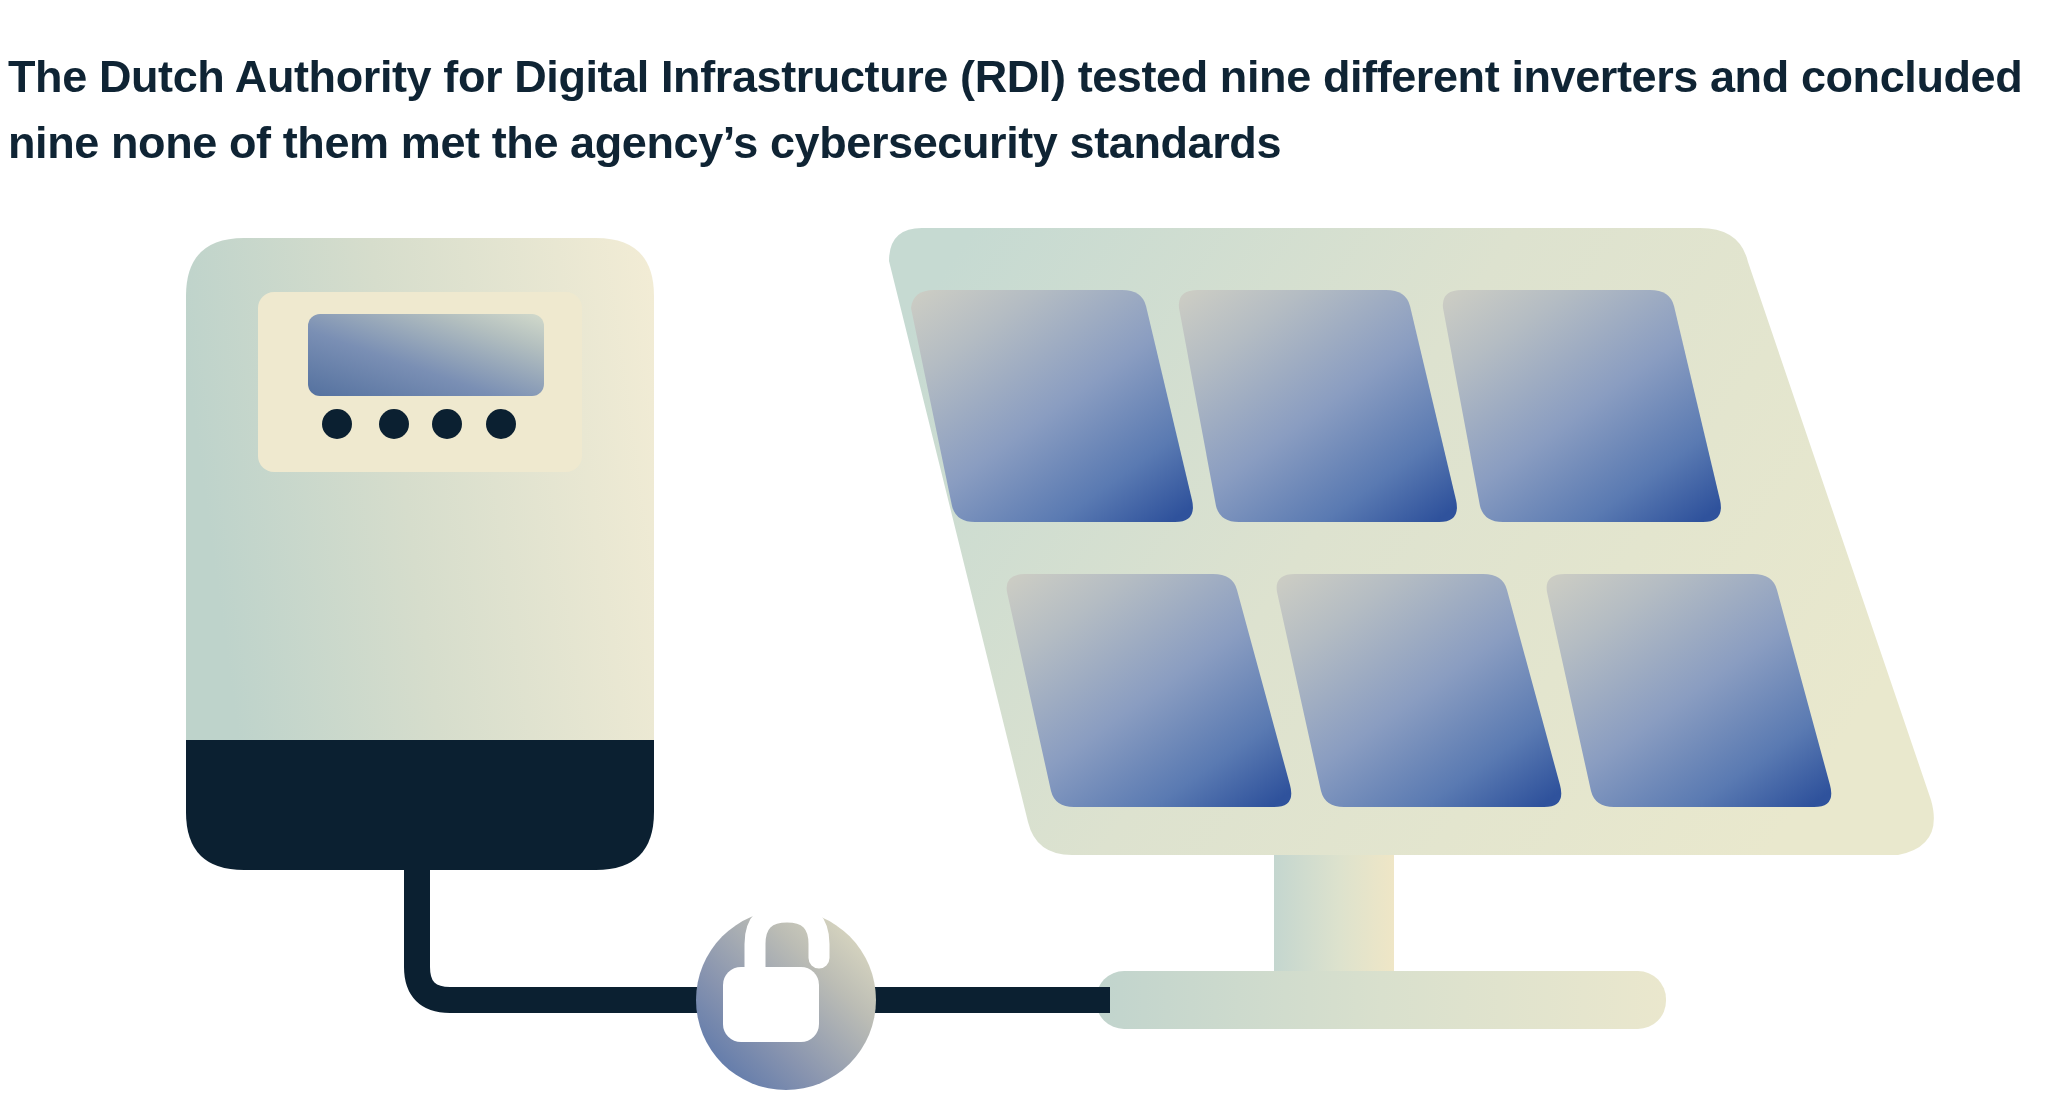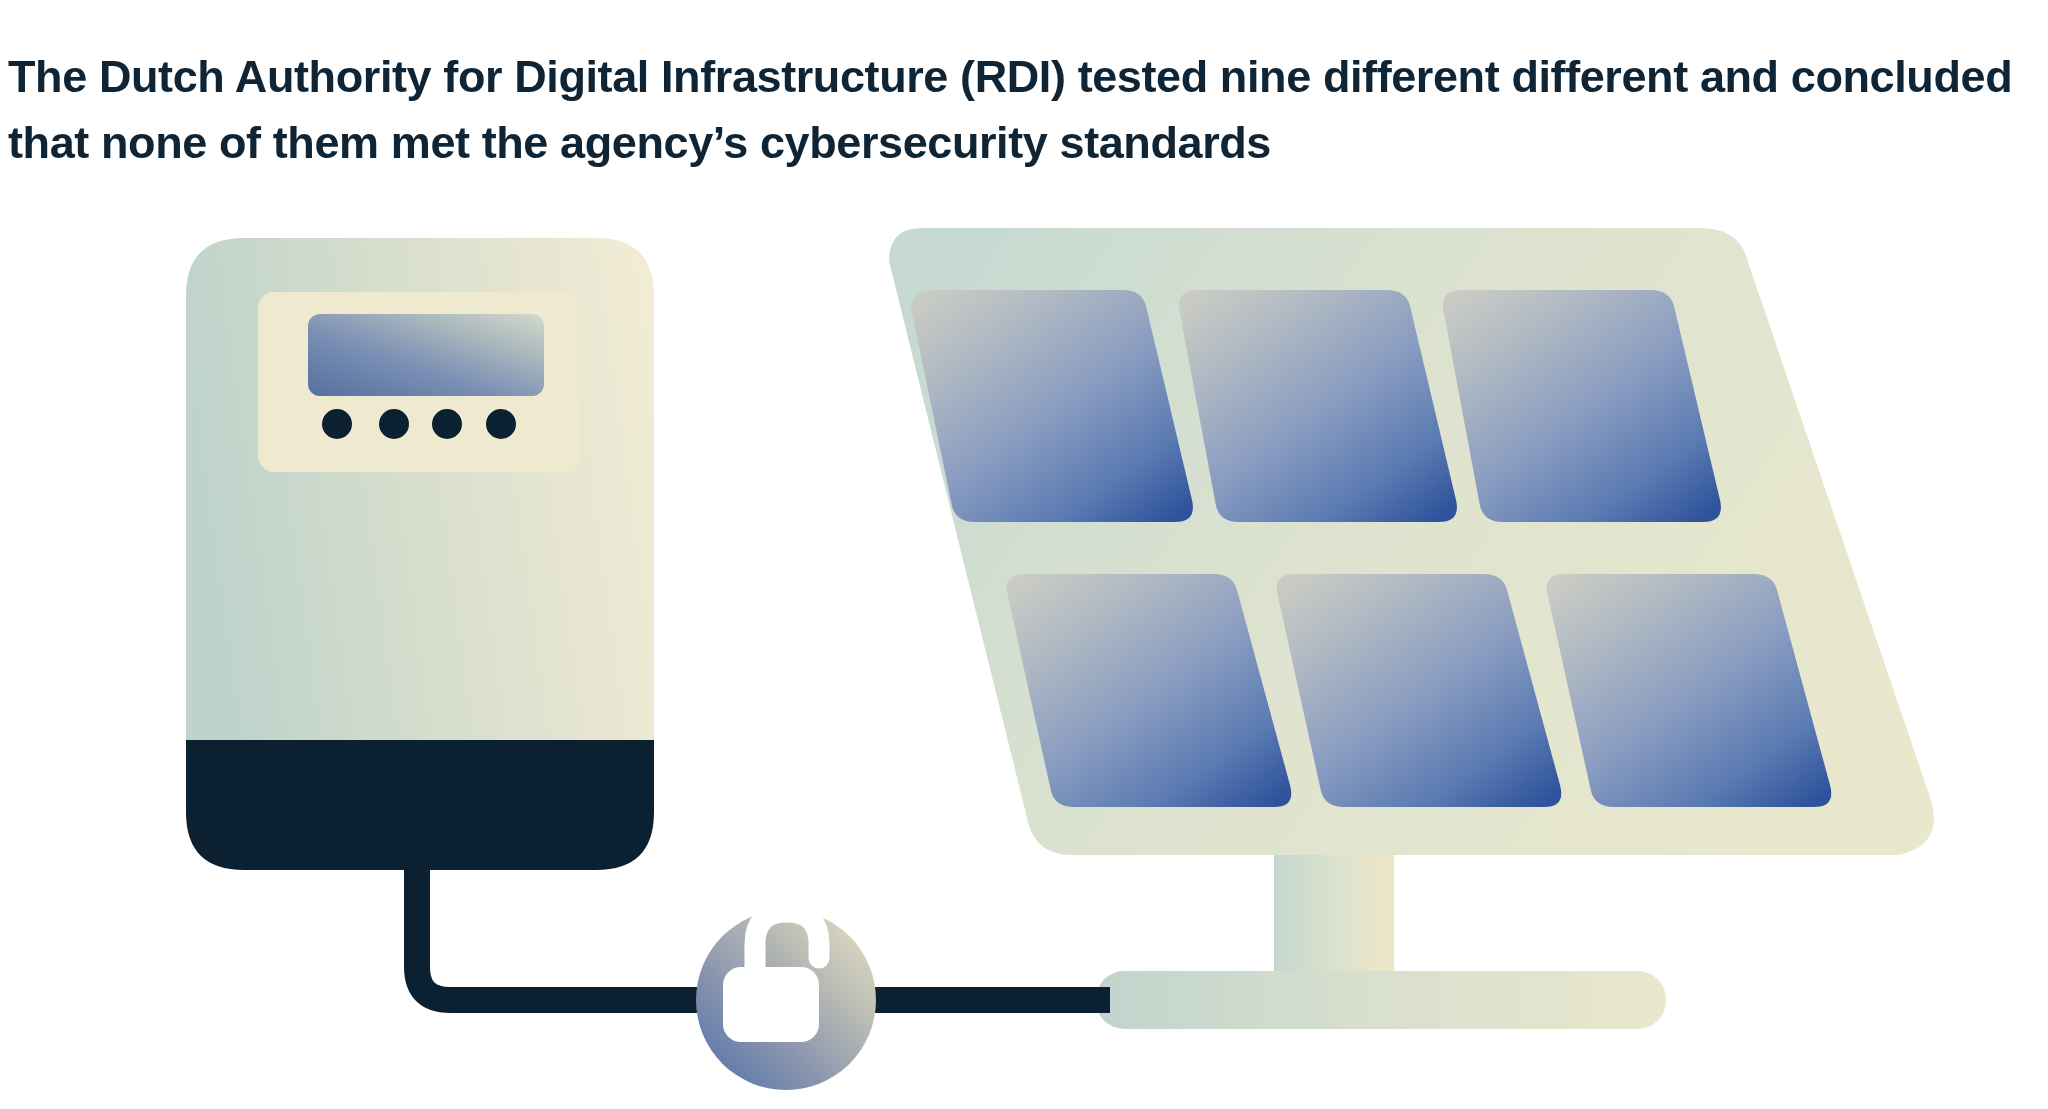--- a/index.html
+++ b/index.html
@@ -49,21 +49,21 @@
     display: block;
     width: 2048px;
     height: 1109px;
   }
 </style>
 </head>
 <body>
 
 <div id="page">
 
-  <h1 class="headline">The Dutch Authority for Digital Infrastructure (RDI) tested nine different different and concluded that none of them met the agency’s cybersecurity standards</h1>
+  <h1 class="headline">The Dutch Authority for Digital Infrastructure (RDI) tested nine different inverters and concluded nine none of them met the agency’s cybersecurity standards</h1>
 
   <div class="illustration">
     <svg viewBox="0 0 2048 1109" xmlns="http://www.w3.org/2000/svg">
       <defs>
 
         <linearGradient id="gInvBody" x1="0" y1="0.25" x2="1" y2="0.1">
           <stop offset="0" stop-color="#bed3cb"></stop>
           <stop offset="0.42" stop-color="#d6ddcc"></stop>
           <stop offset="1" stop-color="#f2ecd5"></stop>
         </linearGradient>

